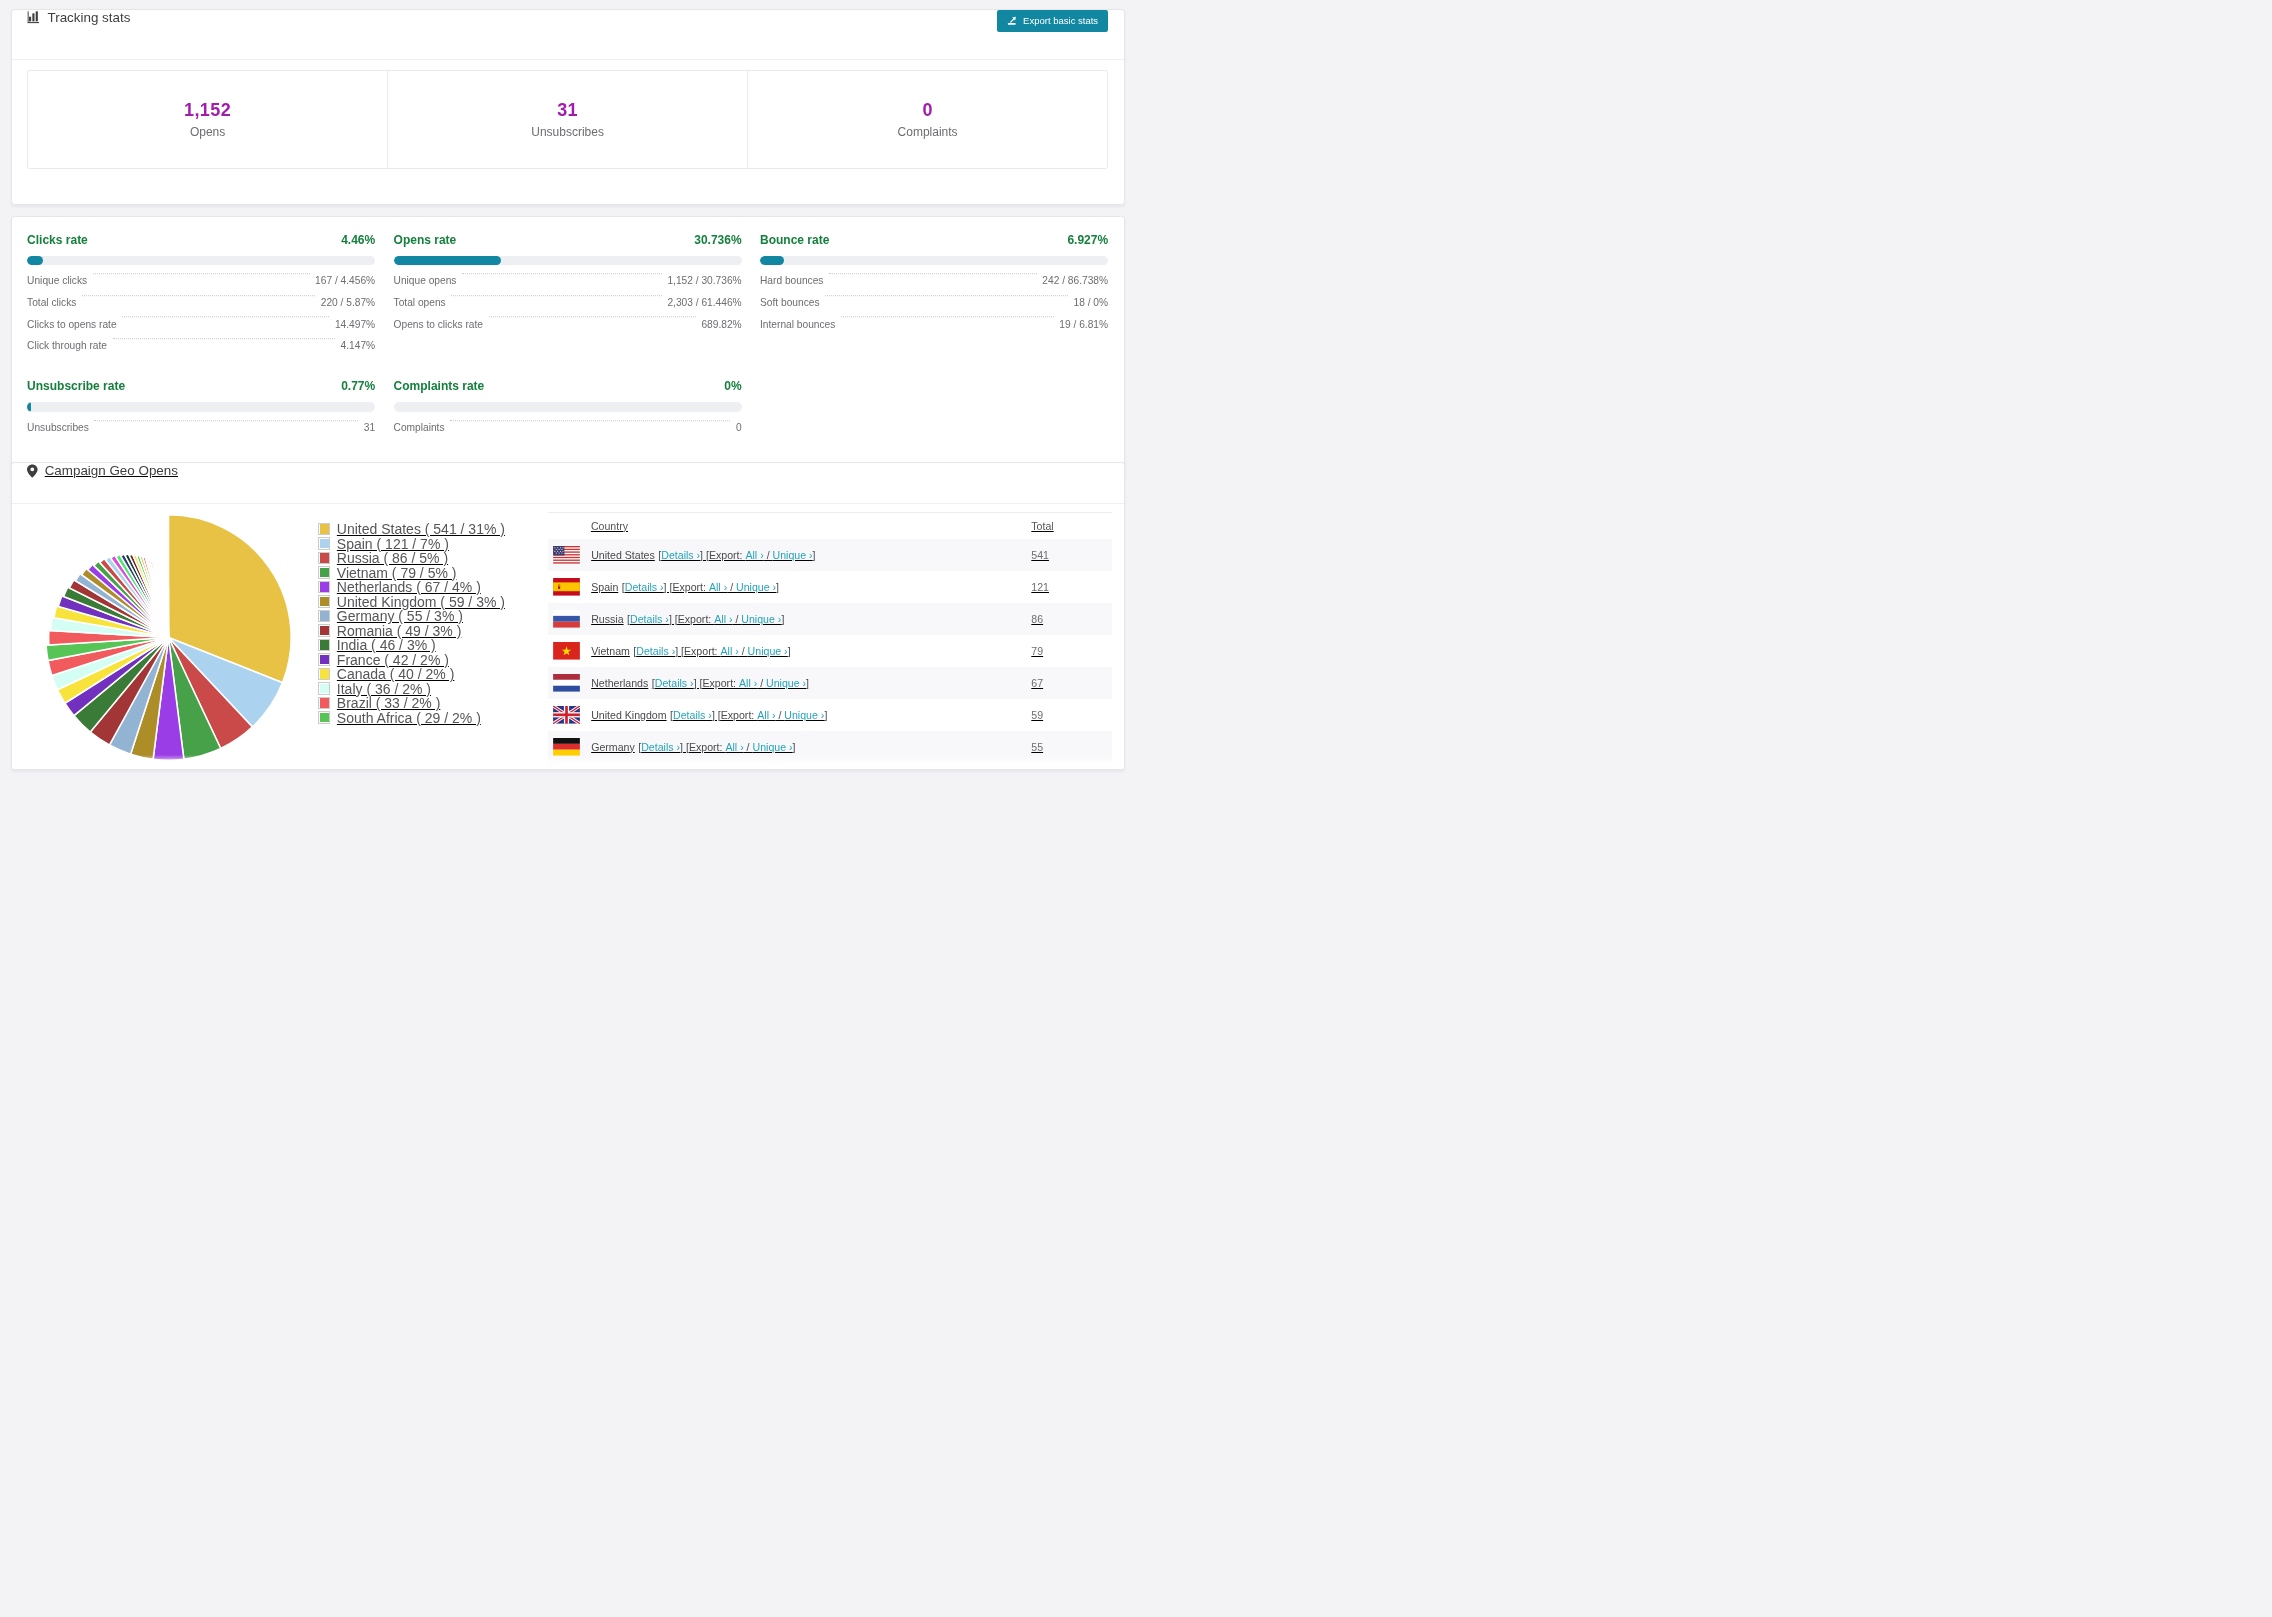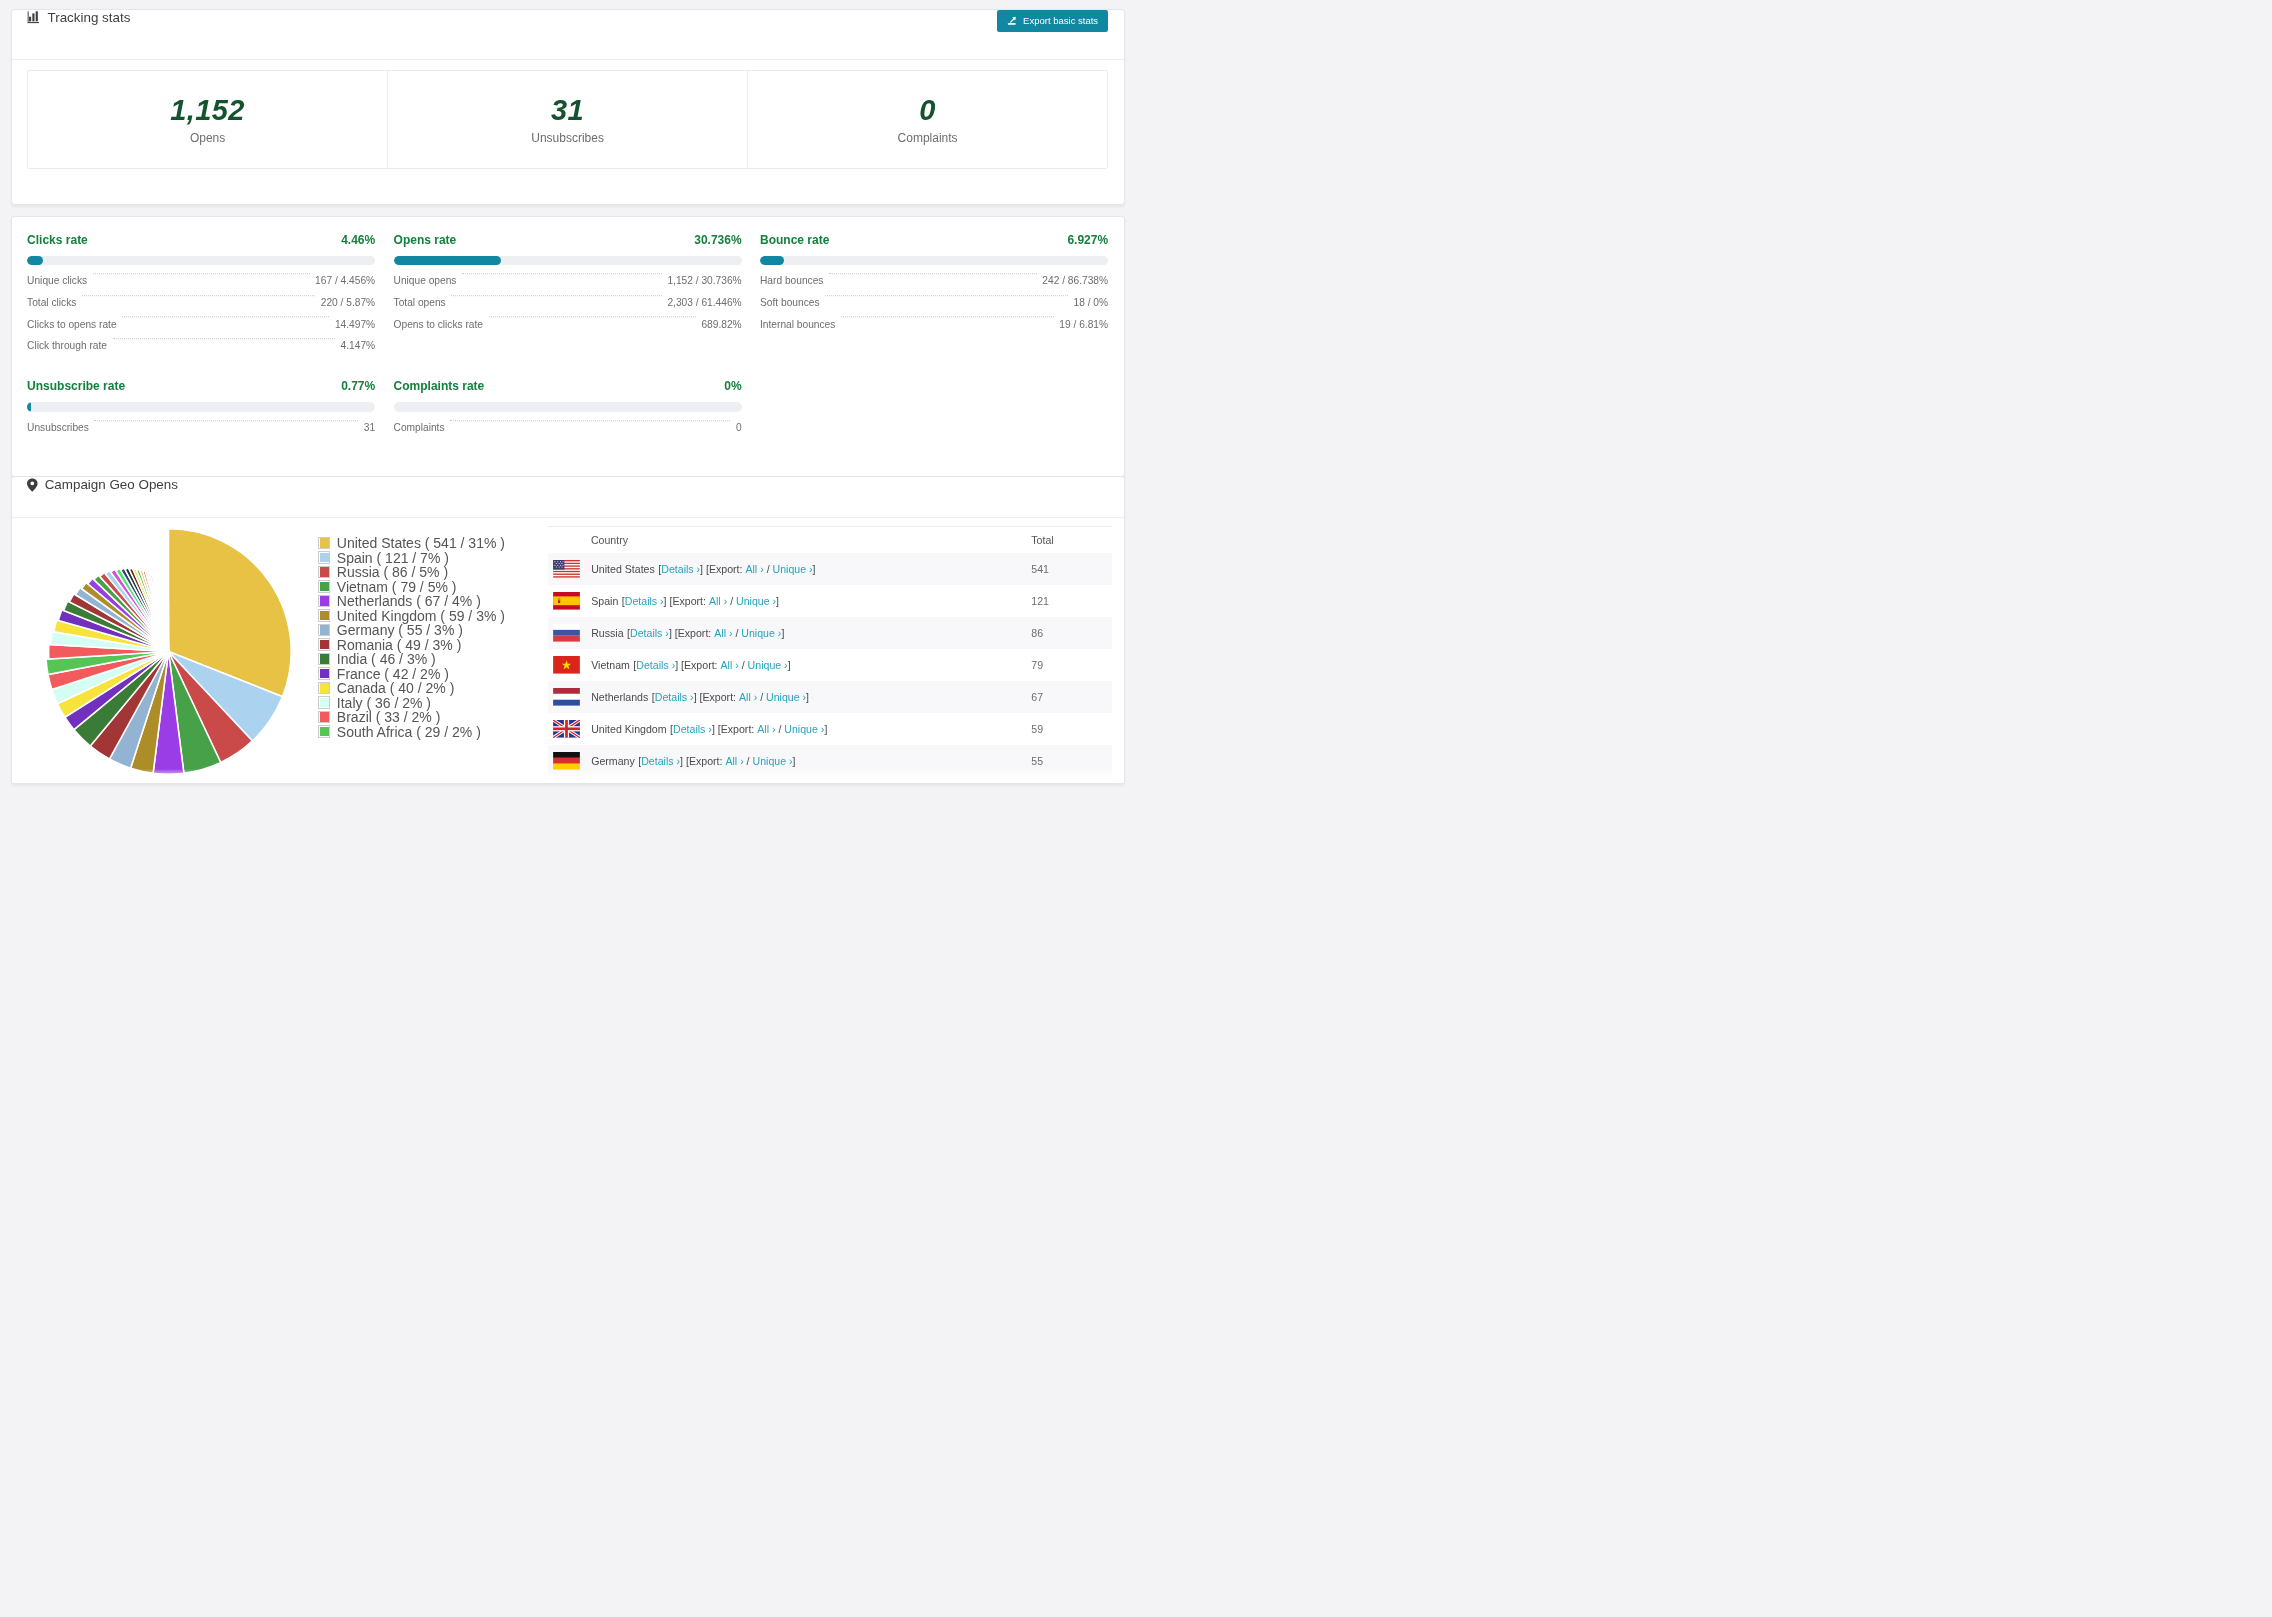--- a/index.html
+++ b/index.html
@@ -14,36 +14,36 @@
     height:49px;padding:0 15.5px;border-bottom:0.7px solid #f0f0f3;}
   .card-title{display:flex;align-items:center;gap:7px;font-size:13.4px;color:#3e3e42;}
   .btn-export{display:flex;align-items:center;gap:5.6px;background:#1287a1;color:#fff;
     border:none;border-radius:2.1px;font-size:9.5px;padding:5.6px 10px;cursor:pointer;
     font-family:inherit;}
   .summary-row{display:flex;margin:10.6px 15.5px 0 15.5px;border:0.7px solid #e9e9ee;
     border-radius:2.8px;height:97px;}
   .summary-cell{flex:1;display:flex;flex-direction:column;align-items:center;
     justify-content:center;border-right:0.7px solid #e9e9ee;}
   .summary-cell:last-child{border-right:none;}
-  .summary-value{font-size:29px;font-weight:700;color:#14532d;letter-spacing:0.4px;font-style:italic;}
+  .summary-value{font-size:18px;font-weight:700;color:#a21caf;letter-spacing:0.4px;}
   .summary-label{font-size:12px;color:#6d6d72;margin-top:4.2px;}
   
   #card-rates{top:216px;height:261px;padding:15.5px 15.5px 0 15.5px;}
   .rates-grid{display:grid;grid-template-columns:repeat(3,1fr);column-gap:18.4px;row-gap:28px;}
   .rate-head{display:flex;justify-content:space-between;align-items:baseline;}
   .rate-title,.rate-value{font-size:12px;font-weight:700;color:#15803d;}
   .bar-track{margin-top:9.2px;height:9.2px;background:#edeff3;border-radius:5px;overflow:hidden;}
   .bar-fill{height:100%;background:#1287a1;border-radius:5px;min-width:0;}
   .stat-line{display:flex;align-items:flex-start;margin-top:10.6px;font-size:10.2px;color:#6d6d72;}
   .stat-line .lbl{white-space:nowrap;}
   .stat-line .leader{flex:1;border-bottom:1.4px dotted #c9c9ce;margin:0 5.6px;height:0.7px;
     transform:translateY(-2.8px);}
   .stat-line .val{white-space:nowrap;}
   
-  #card-geo{top:476px;height:308px;overflow:hidden;}
+  #card-geo{top:462px;height:308px;overflow:hidden;text-decoration:underline;}
   #card-geo .card-head{height:40px;}
   .geo-body{display:flex;padding:7.8px 11.3px 0 11.3px;}
   .pie-wrap{width:251px;margin-left:20px;flex-shrink:0;}
   .legend{width:209px;margin-left:24px;padding-top:10px;flex-shrink:0;}
   .legend-item{display:flex;align-items:center;height:14.5px;cursor:pointer;}
   .legend-marker{width:9.2px;height:9.2px;border:0.7px solid #ccc;padding:0.7px;
     background-clip:content-box;margin-right:6.4px;flex-shrink:0;}
   .legend-label{font-size:14px;color:#55555a;white-space:nowrap;}
   .geo-table{flex:1;margin-left:21px;margin-right:0;border-top:0.7px solid #ececf1;padding-top:0;}
   .t-head{display:flex;height:26px;align-items:center;font-size:10.6px;color:#55555a;}

